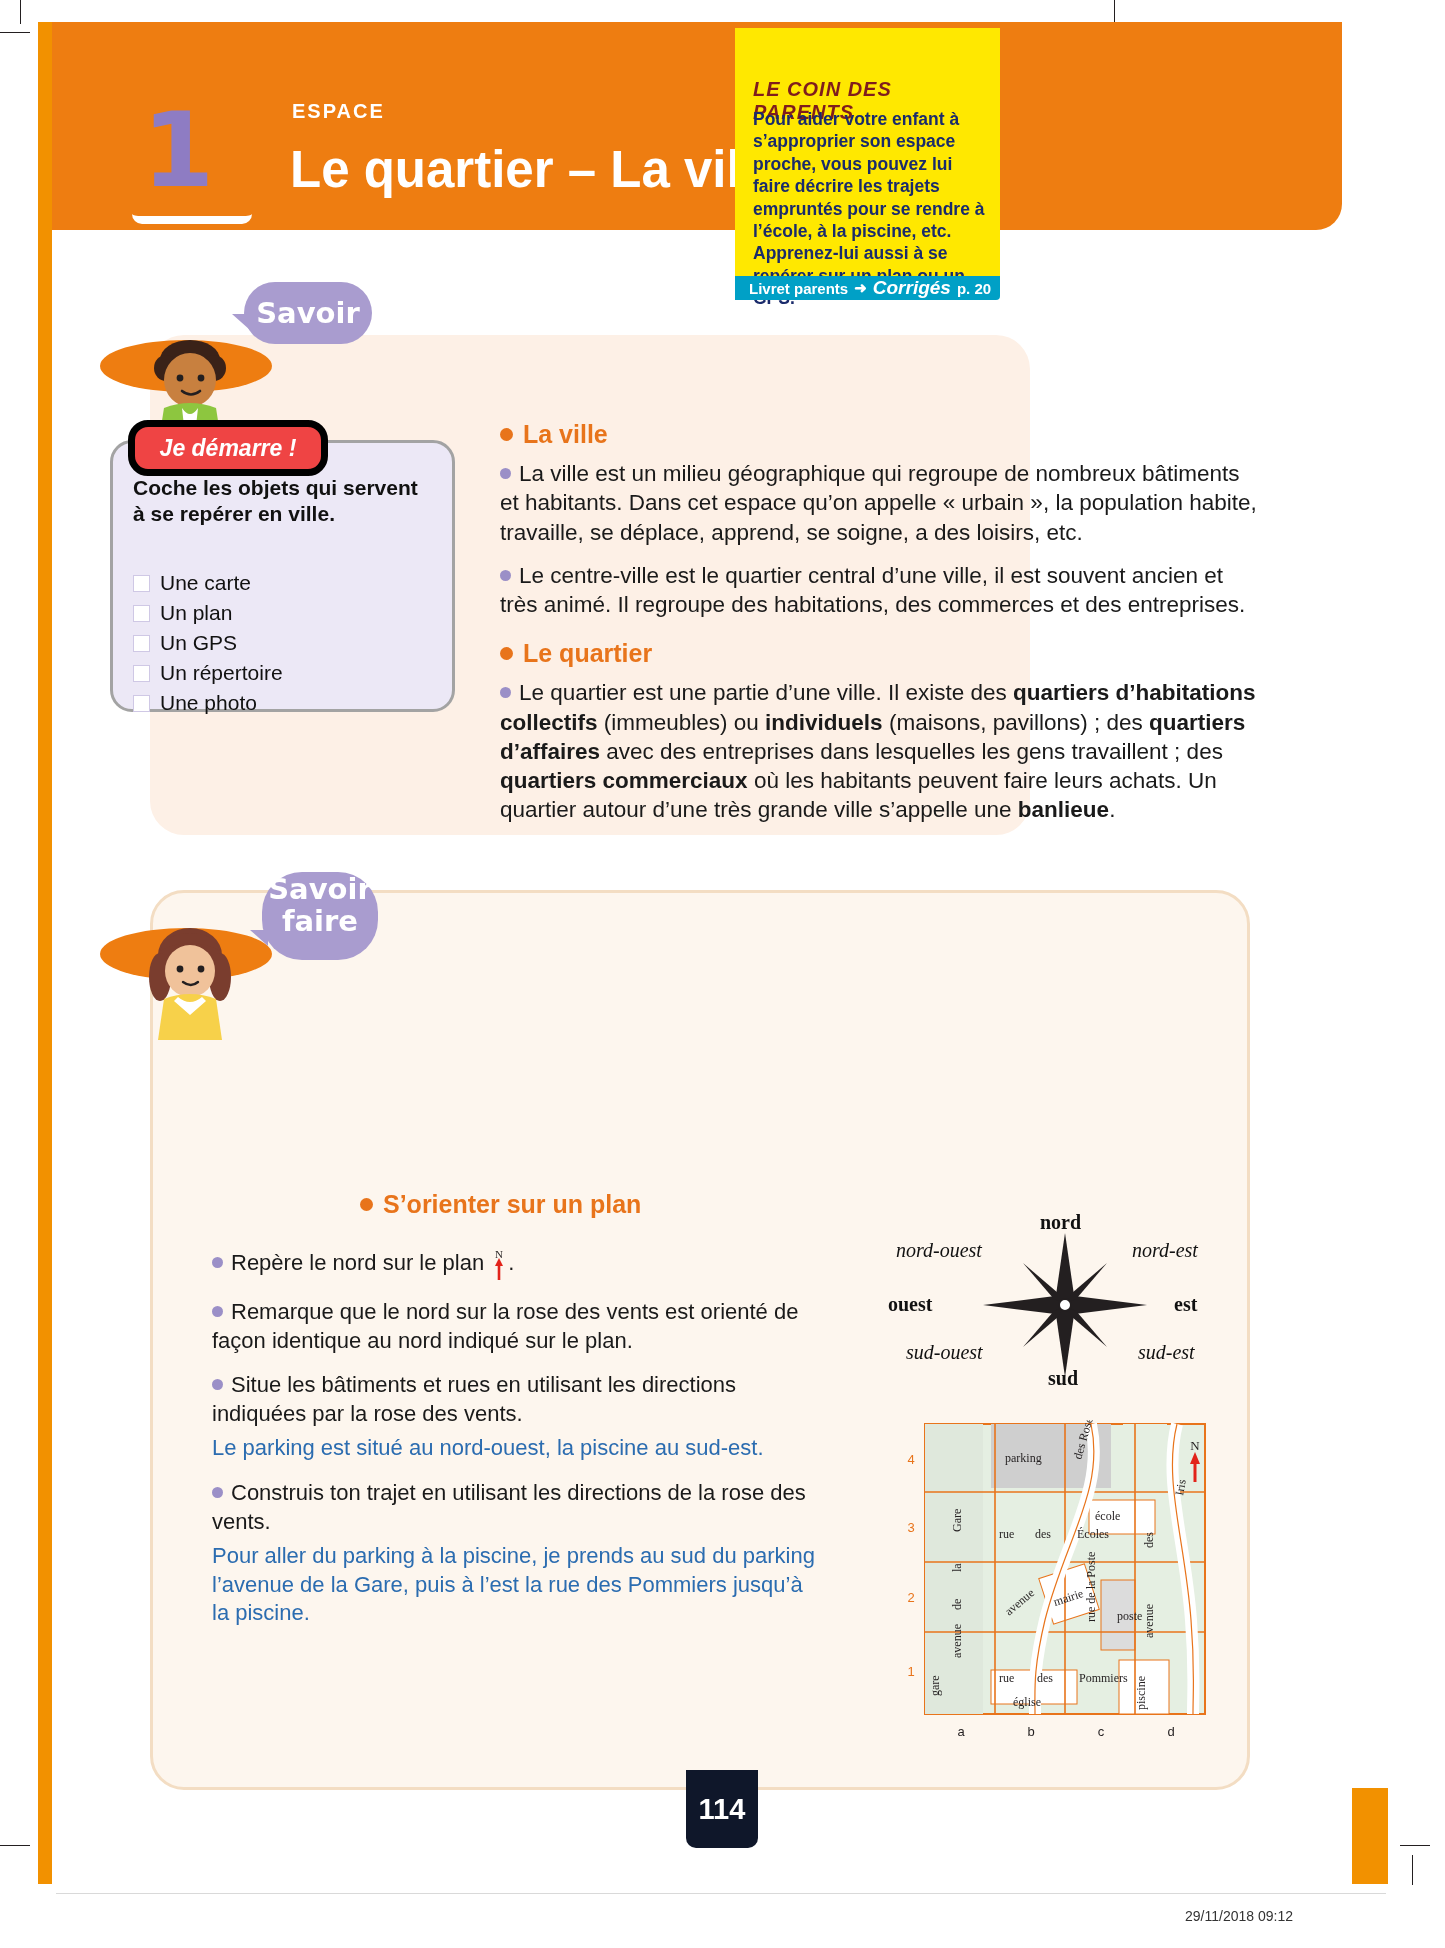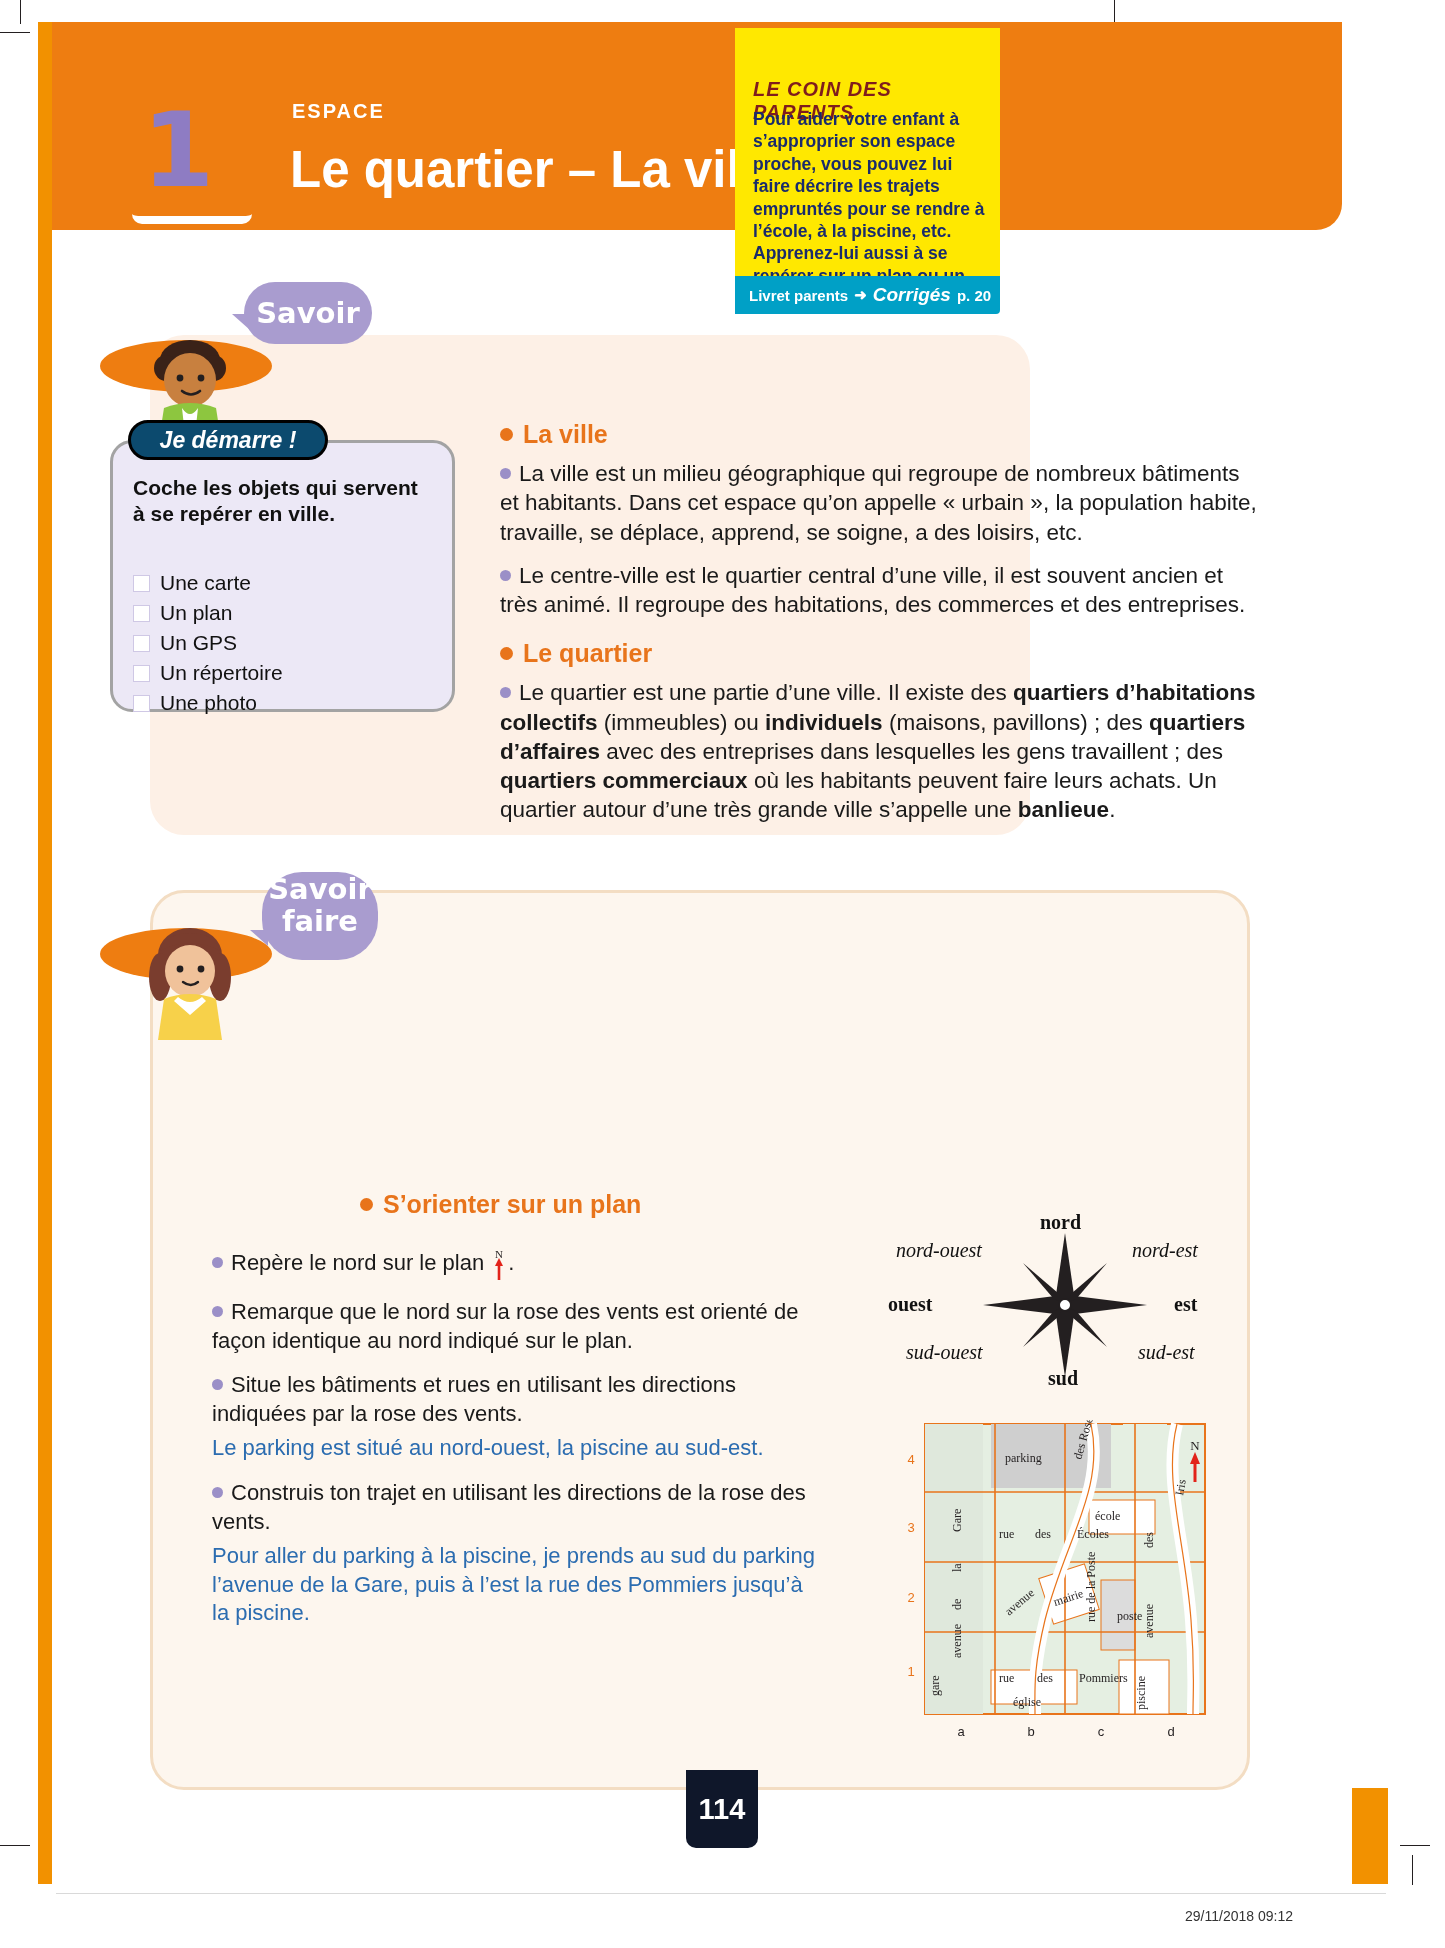--- a/index.html
+++ b/index.html
@@ -56,21 +56,21 @@
   .parents-title {
     position:absolute; left:18px; top:50px; width:232px;
     color:#7f1d1d; font-size:20px; font-weight:bold; font-style:italic;
     letter-spacing:1px;
   }
   .parents-text {
     position:absolute; left:18px; top:80px; width:238px;
     color:#1a2b6b; font-size:17.5px; font-weight:bold; line-height:1.28;
   }
   .parents-foot {
-    position:absolute; left:735px; top:276px; width:265px; height:38px;
+    position:absolute; left:735px; top:276px; width:265px; height:24px;
     background:#00a0c6; color:#ffffff; font-size:15px; font-weight:bold;
     display:flex; align-items:center; padding-left:14px; gap:6px;
     border-bottom-right-radius:4px;
   }
   .parents-foot .big { font-size:19px; font-style:italic; font-weight:bold; }
 
   
   .savoir-panel {
     position:absolute; left:150px; top:335px; width:880px; height:500px;
     background:#fdf0e6; border-radius:34px;
@@ -97,25 +97,25 @@
   .avatar-ellipse {
     position:absolute; border-radius:50%; background:#ee7d11;
   }
   #boy-ellipse { left:100px; top:340px; width:172px; height:52px; }
   #girl-ellipse { left:100px; top:928px; width:172px; height:52px; }
 
   .avatar { position:absolute; }
 
   
   .demarre-tag {
-    position:absolute; left:128px; top:420px; width:200px; height:40px;
-    background:#0c4a6e; border-radius:20px;
+    position:absolute; left:128px; top:420px; width:200px; height:56px;
+    background:#ef4444; border-radius:20px;
     color:#ffffff; font-size:23px; font-weight:bold; font-style:italic;
     display:flex; align-items:center; justify-content:center;
-    border:3px solid #000000; z-index:5;
+    border:7px solid #000000; z-index:5;
   }
   .demarre-box {
     position:absolute; left:110px; top:440px; width:345px; height:272px;
     background:#ece8f6; border:3px solid #a3a3a3; border-radius:22px;
   }
   .demarre-q {
     position:absolute; left:20px; top:32px; width:300px;
     font-size:21px; font-weight:bold; color:#111111; line-height:1.25;
   }
   .check-list {

